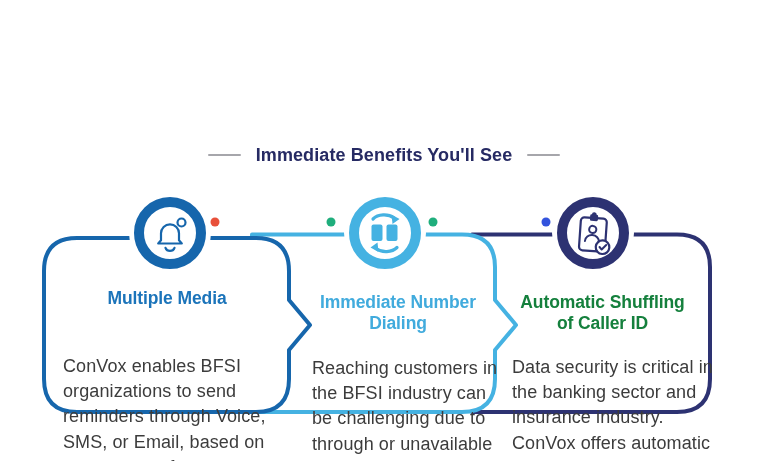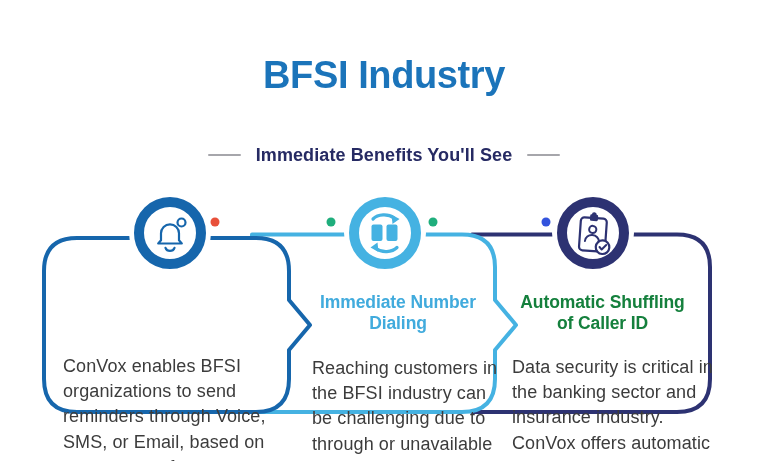--- a/index.html
+++ b/index.html
@@ -34,21 +34,20 @@
   .body-1{left:63px;width:230px;top:336px;}
   .body-2{left:312px;width:190px;top:338px;}
   .body-3{left:512px;width:212px;top:337px;}
 </style>
 </head>
 <body>
 
 <div class="canvas">
 
   <h1 class="title">
-    <span>BFSI Industry</span>
   </h1>
 
   <div class="sub-row">
     <div class="dash"></div>
     <div class="subtext">Immediate Benefits You'll See</div>
     <div class="dash"></div>
   </div>
 
   <svg class="diagram" width="768" height="461" viewBox="0 0 768 461">
     <defs>
@@ -113,20 +112,21 @@
         <circle cx="592.5" cy="229.5" r="3.6" fill="none" stroke="#2d3272" stroke-width="2"></circle>
         <path d="M 585.5 241.5 a 7 6.5 0 0 1 14 0" fill="none" stroke="#2d3272" stroke-width="2" stroke-linecap="round"></path>
         <circle cx="603.5" cy="246.5" r="6.8" fill="#ffffff" stroke="#2d3272" stroke-width="2.2"></circle>
         <path d="M 600.5 246.5 l 2.3 2.4 l 4.2 -4.8" fill="none" stroke="#2d3272" stroke-width="2" stroke-linecap="round" stroke-linejoin="round"></path>
       </g>
     </g>
   </svg>
 
   <div>
     <div class="card-head head-1">
+      <span>Multiple Media</span>
     </div>
     <p class="card-body body-1">ConVox enables BFSI organizations to send reminders through Voice, SMS, or Email, based on customer preference.</p>
   </div>
 
   <div>
     <div class="card-head head-2">
       <span>Immediate Number</span>
       <span>Dialing</span>
     </div>
     <p class="card-body body-2">Reaching customers in the BFSI industry can be challenging due to through or unavailable primary numbers.</p>

